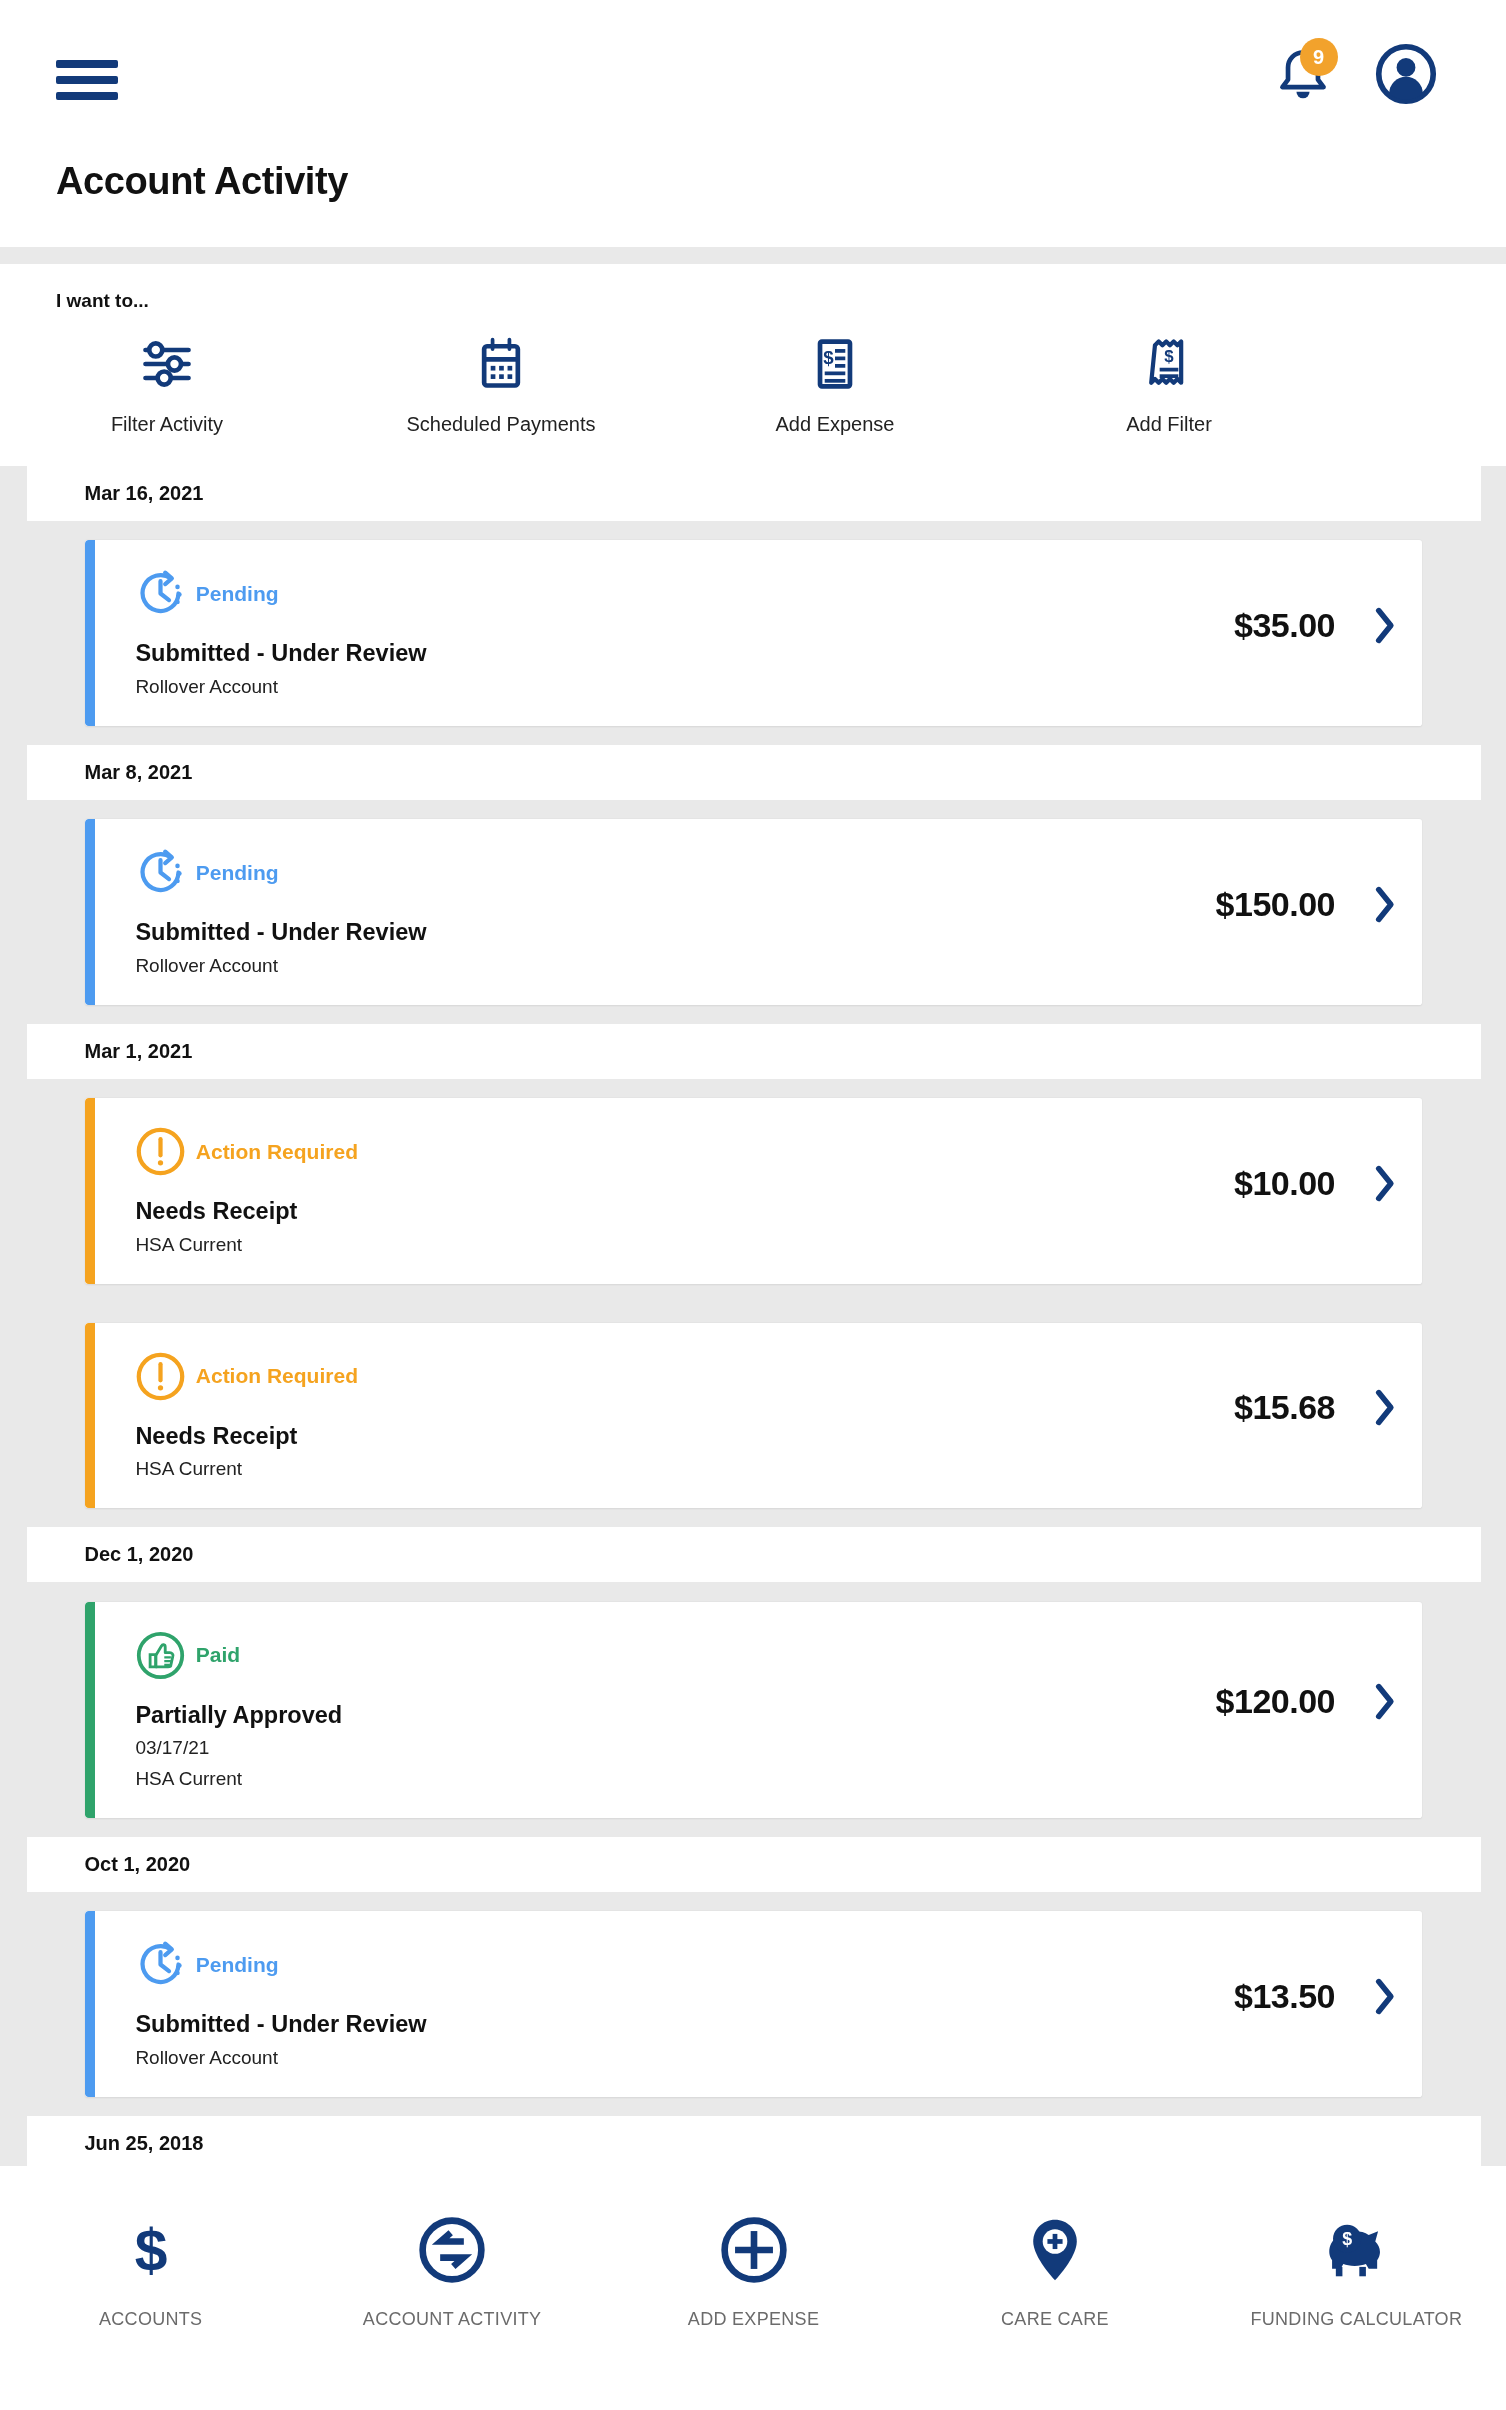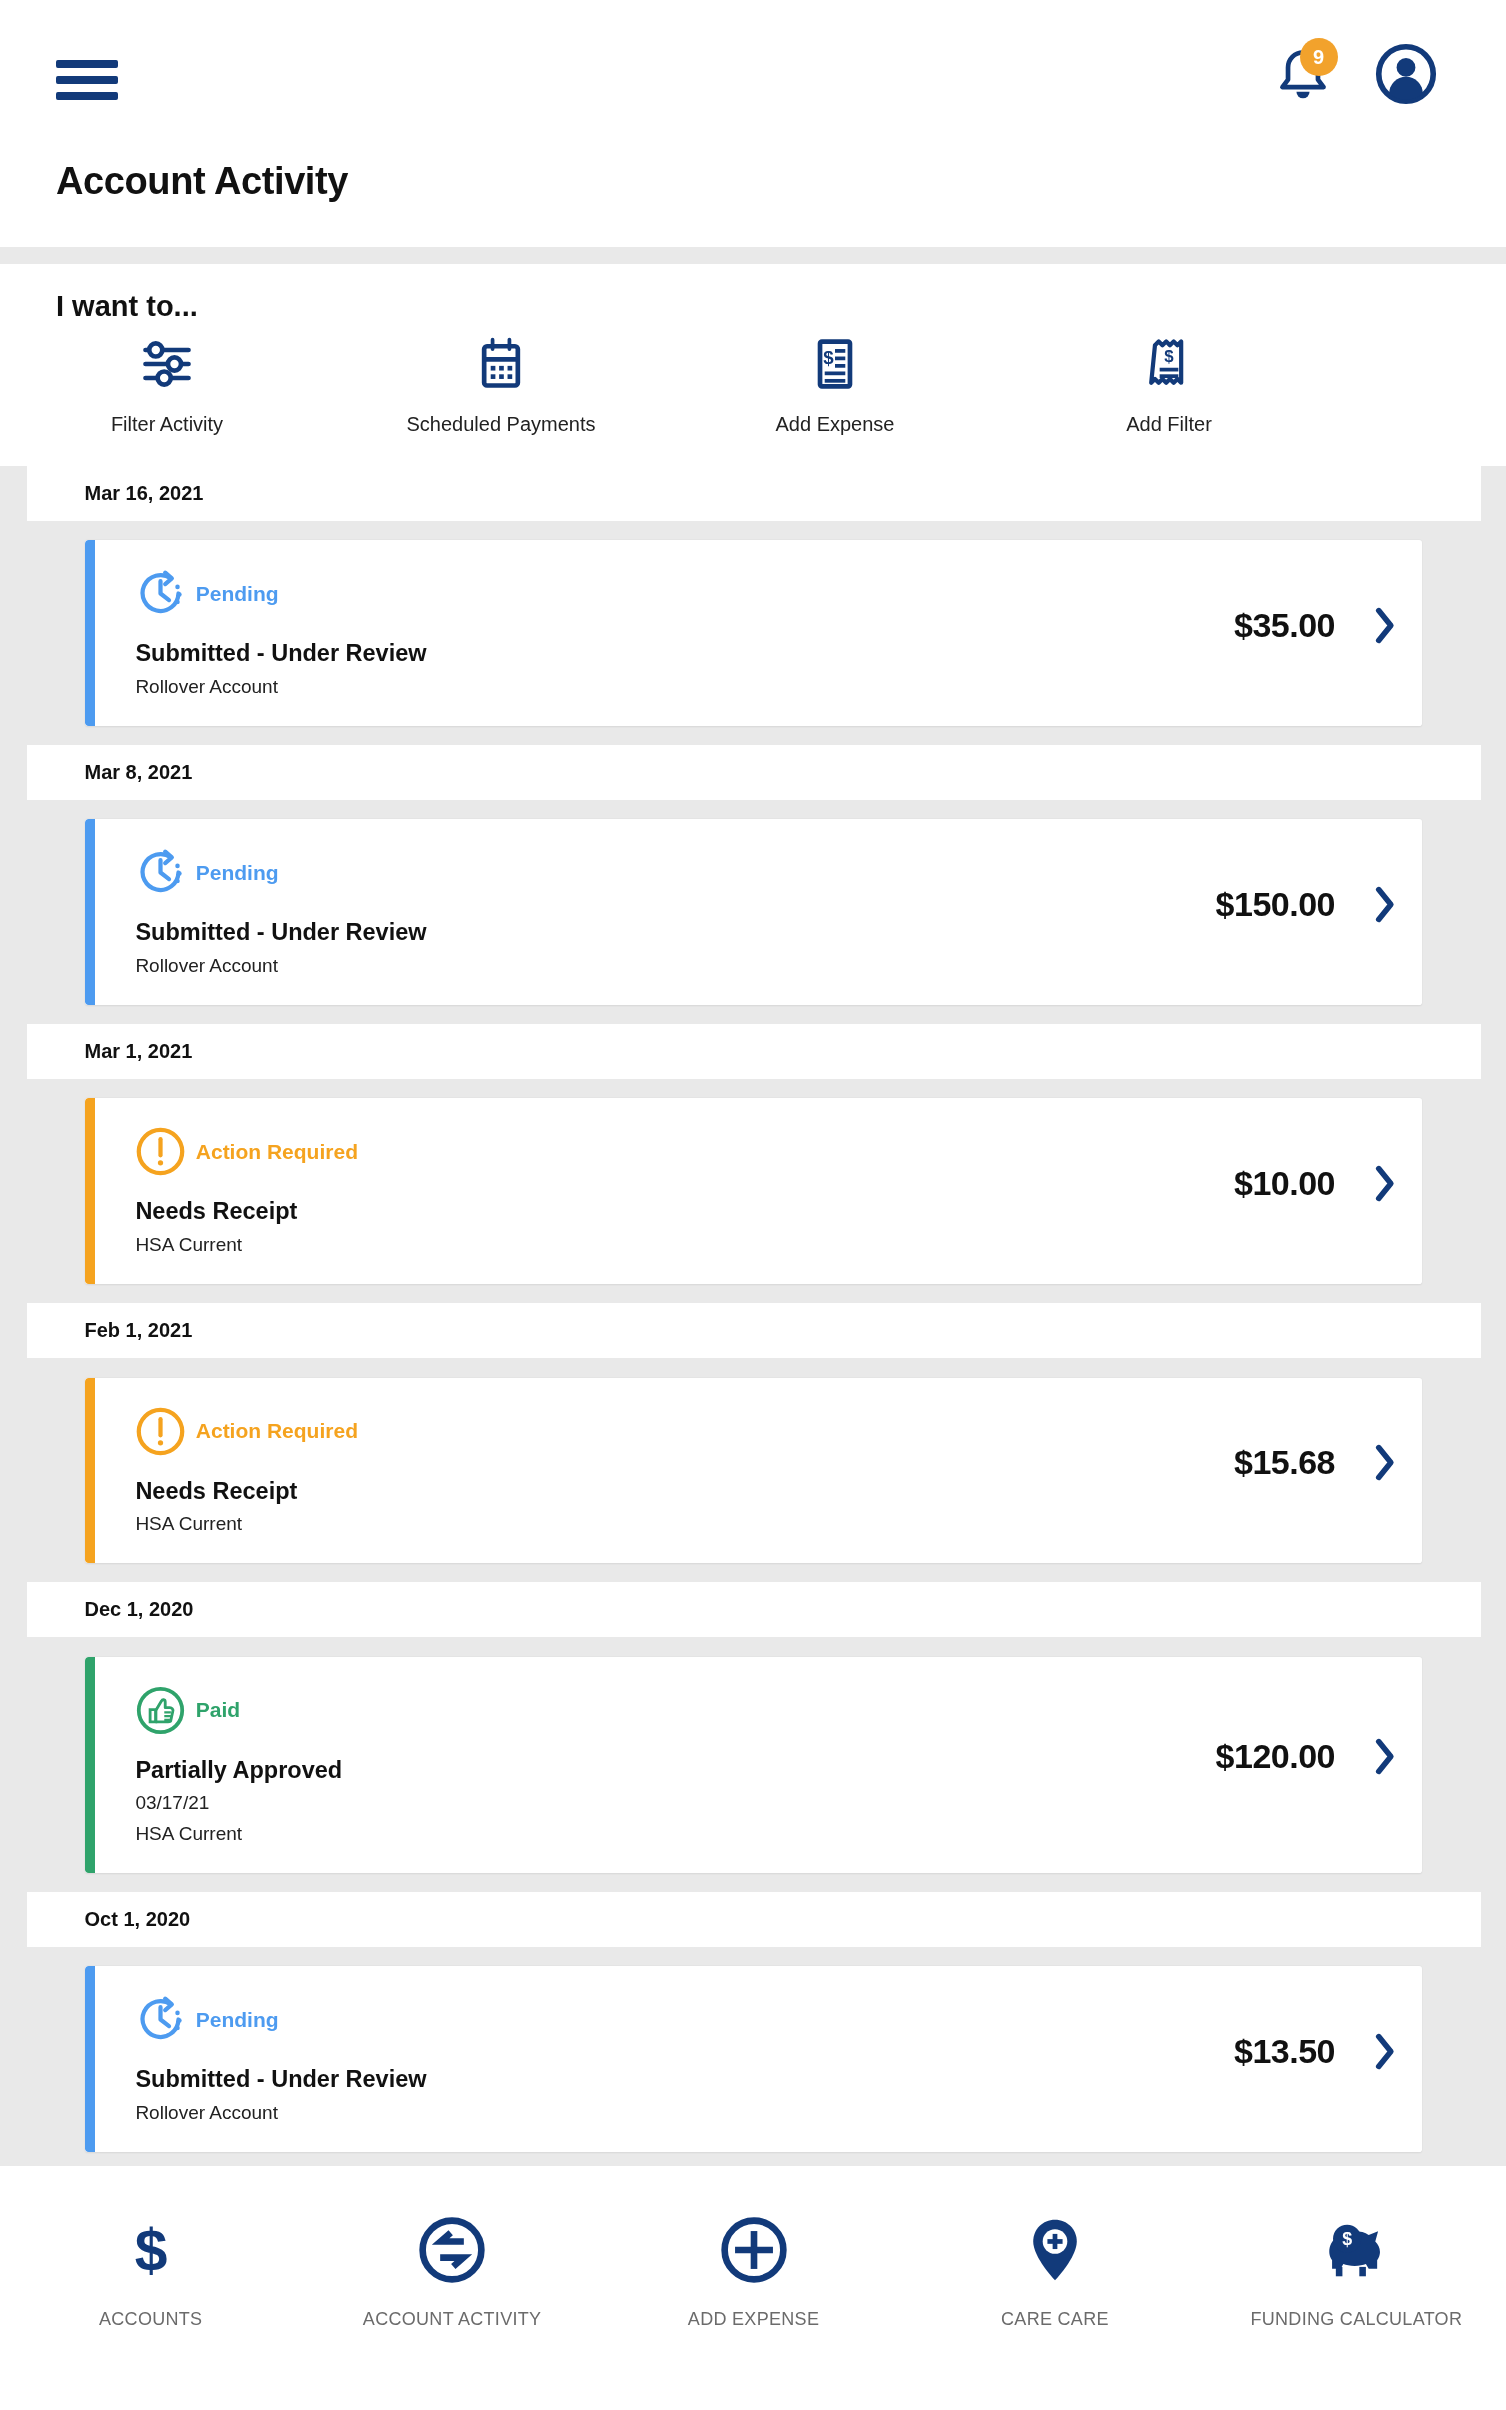--- a/index.html
+++ b/index.html
@@ -28,21 +28,21 @@
 
   .page-title{
     position:absolute;left:56px;top:160px;
     font-size:38px;font-weight:bold;color:#111111;letter-spacing:-0.4px;
   }
 
   .divider-band{position:absolute;left:0;top:247px;width:1507px;height:17px;background:#e9e9e9;}
 
   
   .iwant{position:absolute;left:0;top:264px;width:1507px;height:202px;background:#ffffff;}
-  .iwant-label{position:absolute;left:56px;top:26px;font-size:29px;font-weight:bold;color:#111111;}
+  .iwant-label{position:absolute;left:56px;top:26px;font-size:19px;font-weight:bold;color:#111111;}
   .actions{position:absolute;left:0;top:66px;width:1507px;display:flex;}
   .action{width:334px;display:flex;flex-direction:column;align-items:center;cursor:pointer;}
   .action-icon{height:68px;display:flex;align-items:center;justify-content:center;}
   .action-label{margin-top:15px;font-size:20px;color:#222222;}
 
   
   .list{position:absolute;left:0;top:466px;width:1507px;}
   .date-head{
     margin:0 auto;width:1454px;background:#ffffff;height:55px;
     display:flex;align-items:center;padding-left:58px;box-sizing:border-box;
@@ -269,23 +269,20 @@
             <div class="amount">$10.00</div>
             <div class="chev">
               <svg width="24.5" height="41" viewBox="0 0 26 44">
                 <path d="M6 6l13 16L6 38" fill="none" stroke="#123a7a" stroke-width="6" stroke-linecap="round" stroke-linejoin="round"></path>
               </svg>
             </div>
           </div>
         </div>
       </div>
       <div class="gap"></div>
-      <div class="date-head">
-        <span>Feb 1, 2021</span>
-      </div>
       <div class="gap"></div>
       <div class="card">
         <div class="accent" style="background:#f5a31f"></div>
         <div class="card-body">
           <div class="status-row">
             <div class="status-icon"><svg width="51" height="51" viewBox="0 0 54 54">
                 <circle cx="27" cy="27" r="23" fill="none" stroke="#f5a31f" stroke-width="4.5"></circle>
                 <line x1="27" y1="14" x2="27" y2="31" stroke="#f5a31f" stroke-width="4.5" stroke-linecap="round"></line>
                 <circle cx="27" cy="39" r="2.8" fill="#f5a31f"></circle>
               </svg></div>

